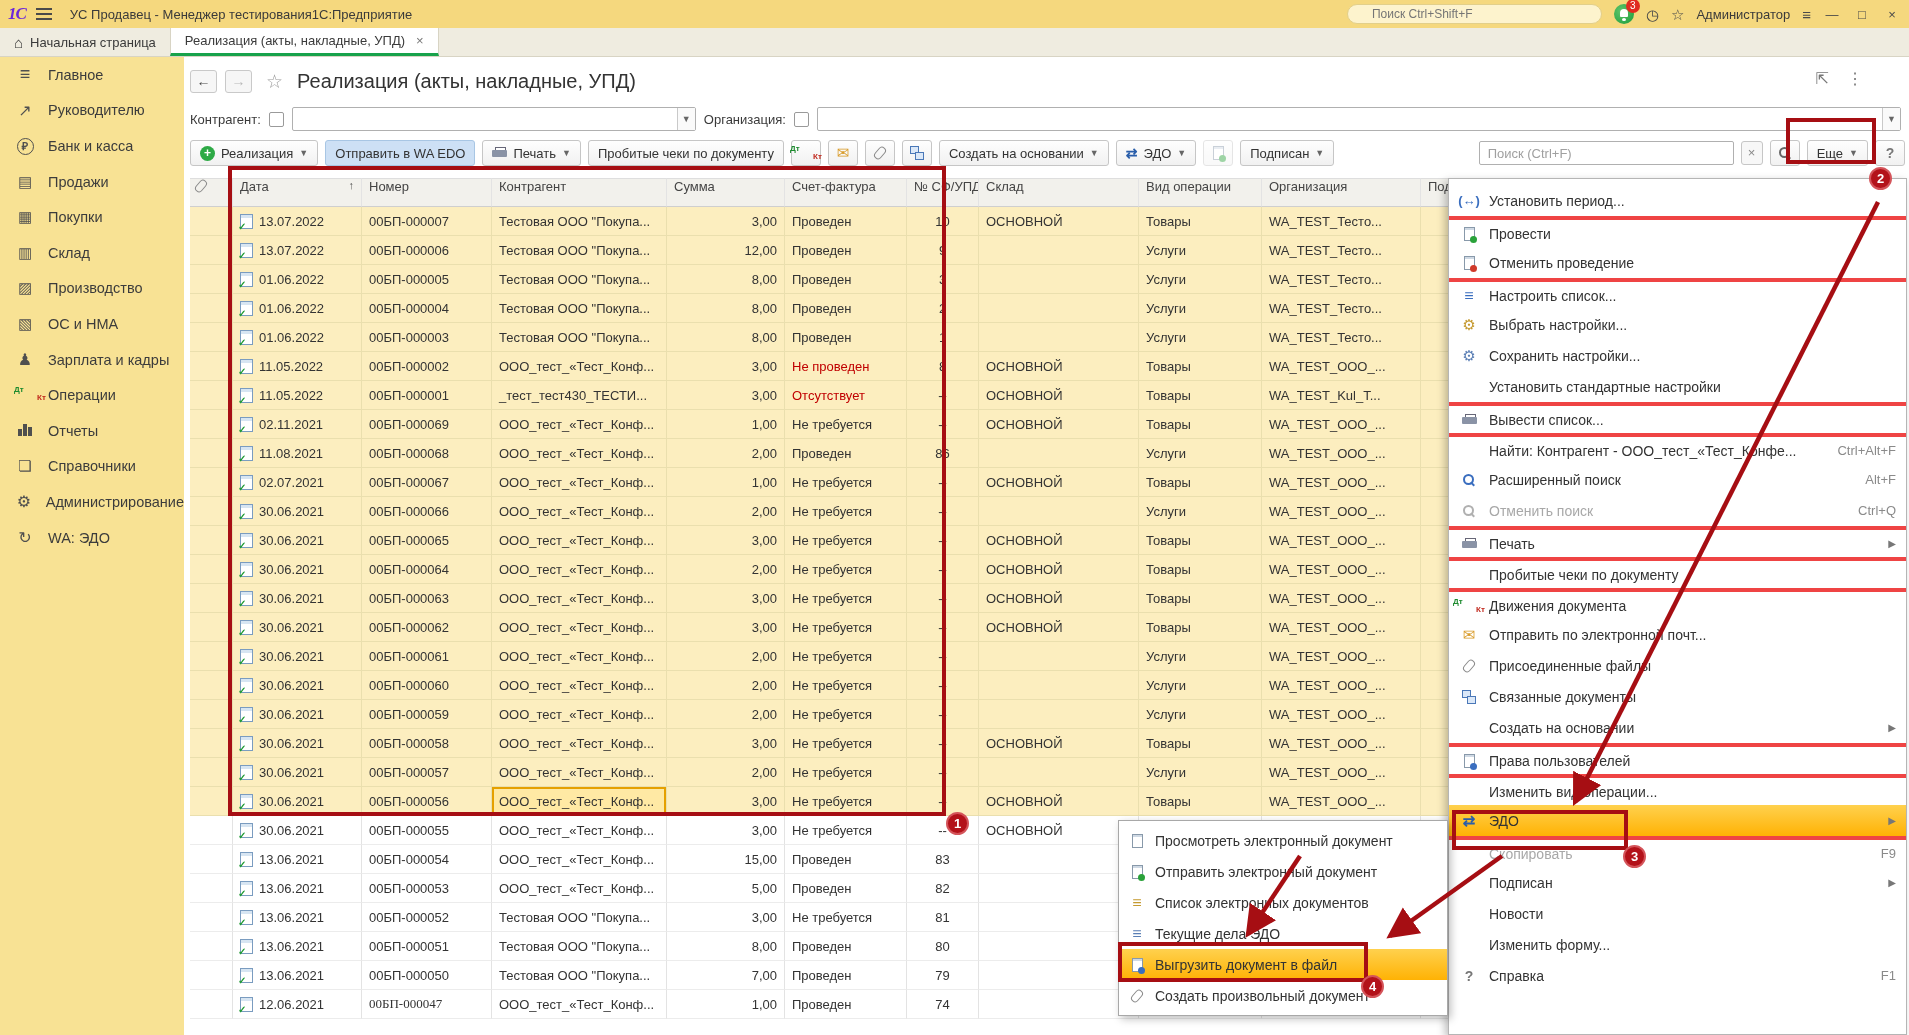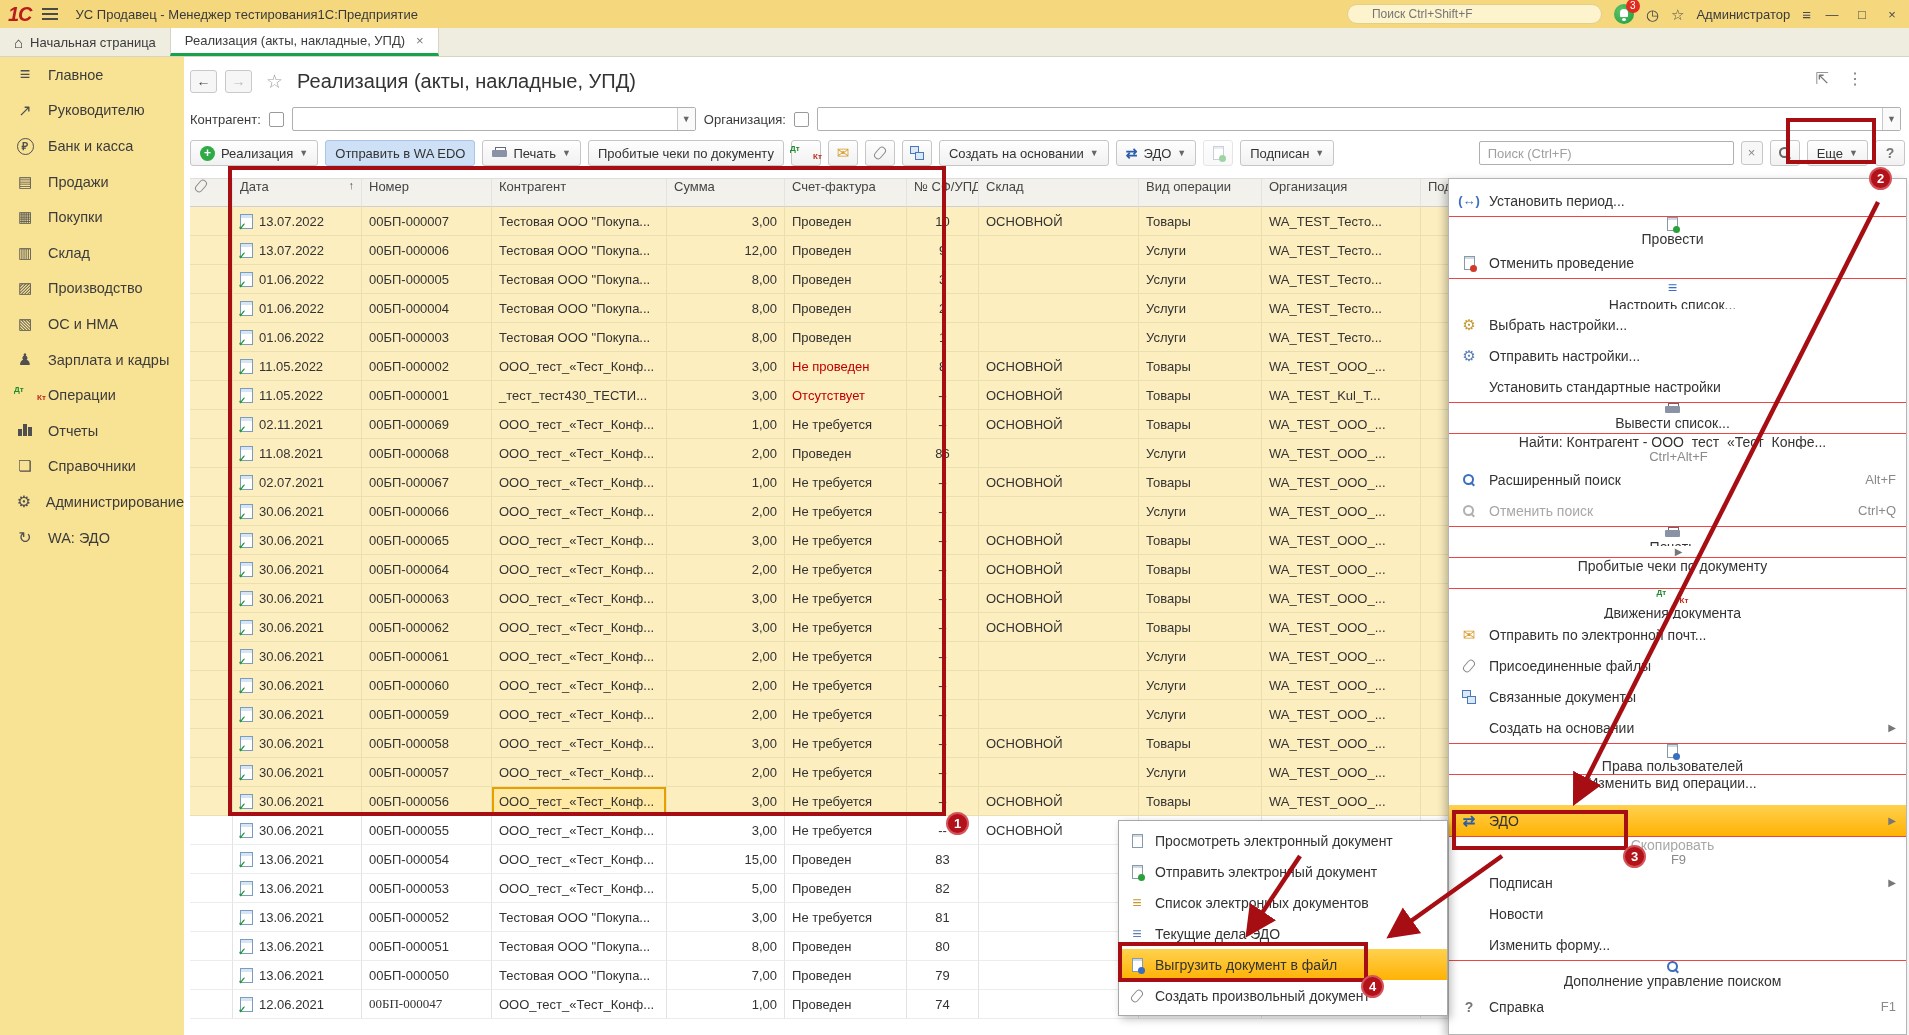--- a/index.html
+++ b/index.html
@@ -4,22 +4,22 @@
 <style>
   * { margin:0; padding:0; box-sizing:border-box; }
   html,body { background:#888; }
   .app {
     position:relative; width:1909px; height:1035px; overflow:hidden;
     font-family:"Liberation Sans", sans-serif; background:#fff; color:#333;
   }
   
   .titlebar { position:absolute; left:0; top:0; width:1909px; height:28px;
     background:#f5d87e; display:flex; align-items:center; gap:10px; padding:0 8px; }
-  .logo1c { font-weight:bold; font-style:italic; color:#b91c1c; font-size:20px;
-    font-family:Liberation Sans, sans-serif; letter-spacing:-1px; }
+  .logo1c { font-weight:bold; font-style:italic; color:#6d28d9; font-size:17px;
+    font-family:Liberation Serif, serif; letter-spacing:-1px; }
   .burger { width:16px; height:12px; border-top:2px solid #4a4a4a; border-bottom:2px solid #4a4a4a; position:relative; }
   .burger::after { content:""; position:absolute; left:0; top:3px; width:16px; height:2px; background:#4a4a4a; }
   .tb-title { font-size:13px; color:#3a3a3a; margin-left:8px; }
   .tb-right { margin-left:auto; display:flex; align-items:center; gap:12px; }
   .tb-search { width:255px; height:20px; border:1px solid #e2cf8a; border-radius:10px;
     background:#fdf3cd; font-size:12px; padding:0 8px 0 24px; color:#9a8a5a; position:relative; }
   .tb-search-wrap { position:relative; }
   .tb-search-wrap .mag { position:absolute; left:7px; top:4px; color:#8a7a4a; }
   .bell { position:relative; width:20px; height:20px; border-radius:50%;
     background:radial-gradient(circle at 35% 35%, #5fc46a, #199c3a); }
@@ -112,21 +112,21 @@
   .sort-up { margin-left:auto; color:#555; font-size:11px; }
   .selcell { box-shadow:inset 0 0 0 2px #e5a000 !important; background:#ffe9a4 !important; }
   
   .moremenu { position:absolute; left:1448px; top:178px; width:459px; height:857px; background:#fff;
     border:1px solid #b5b5b5; box-shadow:-3px 3px 8px rgba(0,0,0,.25); padding-top:6px; z-index:20; }
   .mitem { height:31px; display:flex; align-items:center; gap:0; padding:0 10px 0 0; font-size:14px; color:#333; }
   .mitem .mico { width:40px; display:flex; justify-content:center; align-items:center; flex:none; }
   .mitem .mlbl { flex:1; overflow:hidden; white-space:nowrap; }
   .mitem .msc { color:#8a8a8a; font-size:13px; margin-left:12px; }
   .mitem .marr { color:#777; font-size:10px; margin-left:12px; }
-  .mitem.sep { border-top:1px solid #ef4444;flex-direction:column; }
+  .mitem.sep { border-top:4px solid #ef4444; }
   .mitem.disabled { color:#a8a8a8; }
   .mitem.hl { background:linear-gradient(#ffd14e,#ffb204); }
   .mi-doc { position:relative; width:11px; height:14px; background:#fff; border:1px solid #8899aa; box-shadow:inset 0 2px 0 #cfd9e4; }
   .mi-doc.g::after,.mi-doc.r::after,.mi-doc.b::after { content:""; position:absolute; right:-3px; bottom:-3px; width:7px; height:7px; border-radius:50%; }
   .mi-doc.g::after { background:#2aa23a; } .mi-doc.r::after { background:#d03a2a; } .mi-doc.b::after { background:#3a6ebf; }
   .ic-period { color:#3a6ebf; font-size:13px; font-weight:bold; }
   .gear { font-size:14px; }
   .qmark { color:#777; font-weight:bold; font-size:14px; }
   .submenu { position:absolute; left:1118px; top:820px; width:330px; height:196px; background:#fff;
     border:1px solid #a8a8a8; box-shadow:3px 3px 8px rgba(0,0,0,.25); padding-top:4px; z-index:21; }
@@ -1408,21 +1408,21 @@
         <div class="mitem">
           <span class="mico">
             <span class="gear" style="color: rgb(197, 154, 48); font-size: 15px;">⚙</span>
           </span>
           <span class="mlbl">Выбрать настройки...</span>
         </div>
         <div class="mitem">
           <span class="mico">
             <span class="gear" style="color: rgb(91, 127, 181); font-size: 15px;">⚙</span>
           </span>
-          <span class="mlbl">Отправить настройки...</span>
+          <span class="mlbl">Сохранить настройки...</span>
         </div>
         <div class="mitem">
           <span class="mico"></span>
           <span class="mlbl">Установить стандартные настройки</span>
         </div>
         <div class="mitem sep">
           <span class="mico">
             <span class="printer"></span>
           </span>
           <span class="mlbl">Вывести список...</span>
@@ -1513,26 +1513,20 @@
           <span class="mlbl">Подписан</span>
           <span class="marr">▶</span>
         </div>
         <div class="mitem">
           <span class="mico"></span>
           <span class="mlbl">Новости</span>
         </div>
         <div class="mitem">
           <span class="mico"></span>
           <span class="mlbl">Изменить форму...</span>
-        </div>
-        <div class="mitem sep">
-          <span class="mico">
-            <span class="mag" style="color: rgb(58, 110, 191);"></span>
-          </span>
-          <span class="mlbl">Дополнение управление поиском</span>
         </div>
         <div class="mitem">
           <span class="mico">
             <span class="qmark">?</span>
           </span>
           <span class="mlbl">Справка</span>
           <span class="msc">F1</span>
         </div>
       </div>
     </div>

